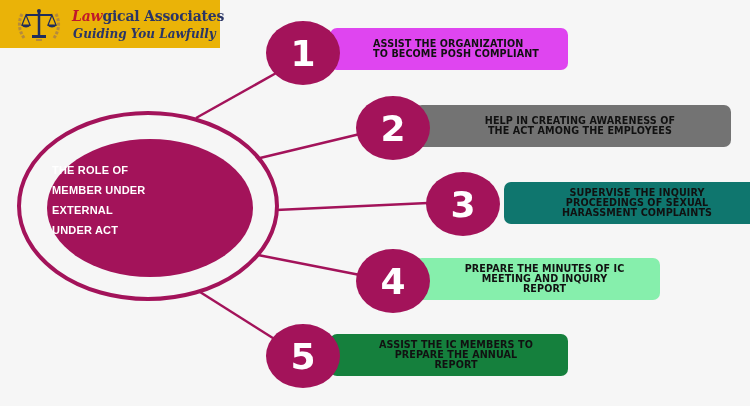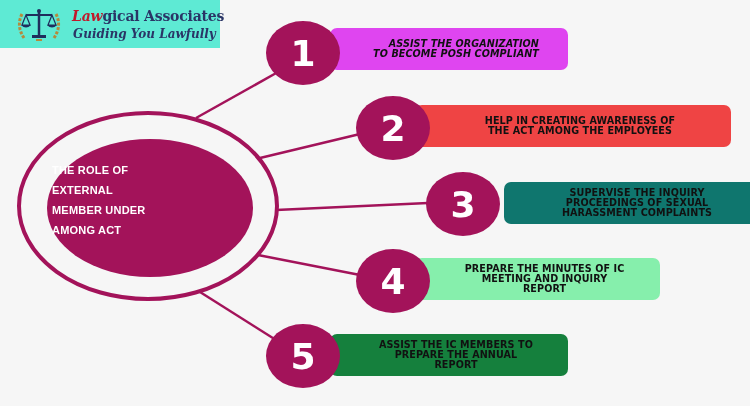--- a/index.html
+++ b/index.html
@@ -4,21 +4,21 @@
 <style>
   html, body { margin: 0; padding: 0; }
   body {
     width: 750px; height: 406px; overflow: hidden;
     background: #f6f6f6;
     position: relative;
     font-family: "DejaVu Sans", sans-serif;
   }
   .logo {
     position: absolute; left: 0; top: 0; width: 220px; height: 48px;
-    background: #5eead4;
+    background: #eab308;
   }
   .logo-icon { position: absolute; left: 14px; top: 6px; width: 50px; height: 38px; }
   .logo-title {
     position: absolute; left: 72px; top: 8px;
     font-family: "DejaVu Serif", serif; font-weight: bold; font-size: 14px;
     color: #2a3566; white-space: nowrap; letter-spacing: -0.2px;
   }
   .logo-title .accent { color: #c0182b; font-style: italic; }
   .logo-tagline {
     position: absolute; left: 73px; top: 27px;
@@ -35,21 +35,21 @@
   .box {
     position: absolute; height: 42px; border-radius: 7px;
     display: flex; align-items: center; justify-content: center;
     box-sizing: border-box; padding-left: 22px; padding-right: 8px;
   }
   .box-text {
     font-family: "DejaVu Sans", sans-serif; font-weight: bold;
     font-size: 9.6px; line-height: 10px; color: #111111;
     text-align: center; white-space: pre-line; letter-spacing: 0.1px;
   }
-  .box-text.left { text-align: right; font-style: italic; }
+  .box-text.left { text-align: left; }
   .num {
     position: absolute; border-radius: 50%;
     background: #a3135a; color: #ffffff;
     display: flex; align-items: center; justify-content: center;
     font-family: "DejaVu Sans", sans-serif; font-weight: bold; font-size: 36px;
   }
 </style>
 </head>
 <body>
 
@@ -80,32 +80,32 @@
     <line x1="276" y1="210" x2="428" y2="203"></line>
     <line x1="258" y1="255" x2="360" y2="275"></line>
     <line x1="200" y1="292" x2="276" y2="340"></line>
   </g>
   <ellipse cx="148" cy="206" rx="129" ry="93" fill="none" stroke="#a3135a" stroke-width="4"></ellipse>
   <ellipse cx="150" cy="208" rx="103" ry="69" fill="#a3135a"></ellipse>
 </svg>
 
 <div class="center-text">
   <div>THE ROLE OF</div>
+  <div>MEMBER UNDER</div>
   <div>EXTERNAL</div>
-  <div>MEMBER UNDER</div>
-  <div>AMONG ACT</div>
+  <div>UNDER ACT</div>
 </div>
 
 <div class="box" style="left:330px; top:28px; width:238px; background:#df45f0;">
   <div class="box-text left">ASSIST THE ORGANIZATION
 TO BECOME POSH COMPLIANT</div>
 </div>
 <div class="num" style="left:266px; top:21px; width:74px; height:64px;">1</div>
 
-<div class="box" style="left:415px; top:105px; width:316px; background:#ef4444;">
+<div class="box" style="left:415px; top:105px; width:316px; background:#737373;">
   <div class="box-text">HELP IN CREATING AWARENESS OF
 THE ACT AMONG THE EMPLOYEES</div>
 </div>
 <div class="num" style="left:356px; top:96px; width:74px; height:64px;">2</div>
 
 <div class="box" style="left:504px; top:182px; width:252px; background:#0f766e;">
   <div class="box-text">SUPERVISE THE INQUIRY
 PROCEEDINGS OF SEXUAL
 HARASSMENT COMPLAINTS</div>
 </div>

